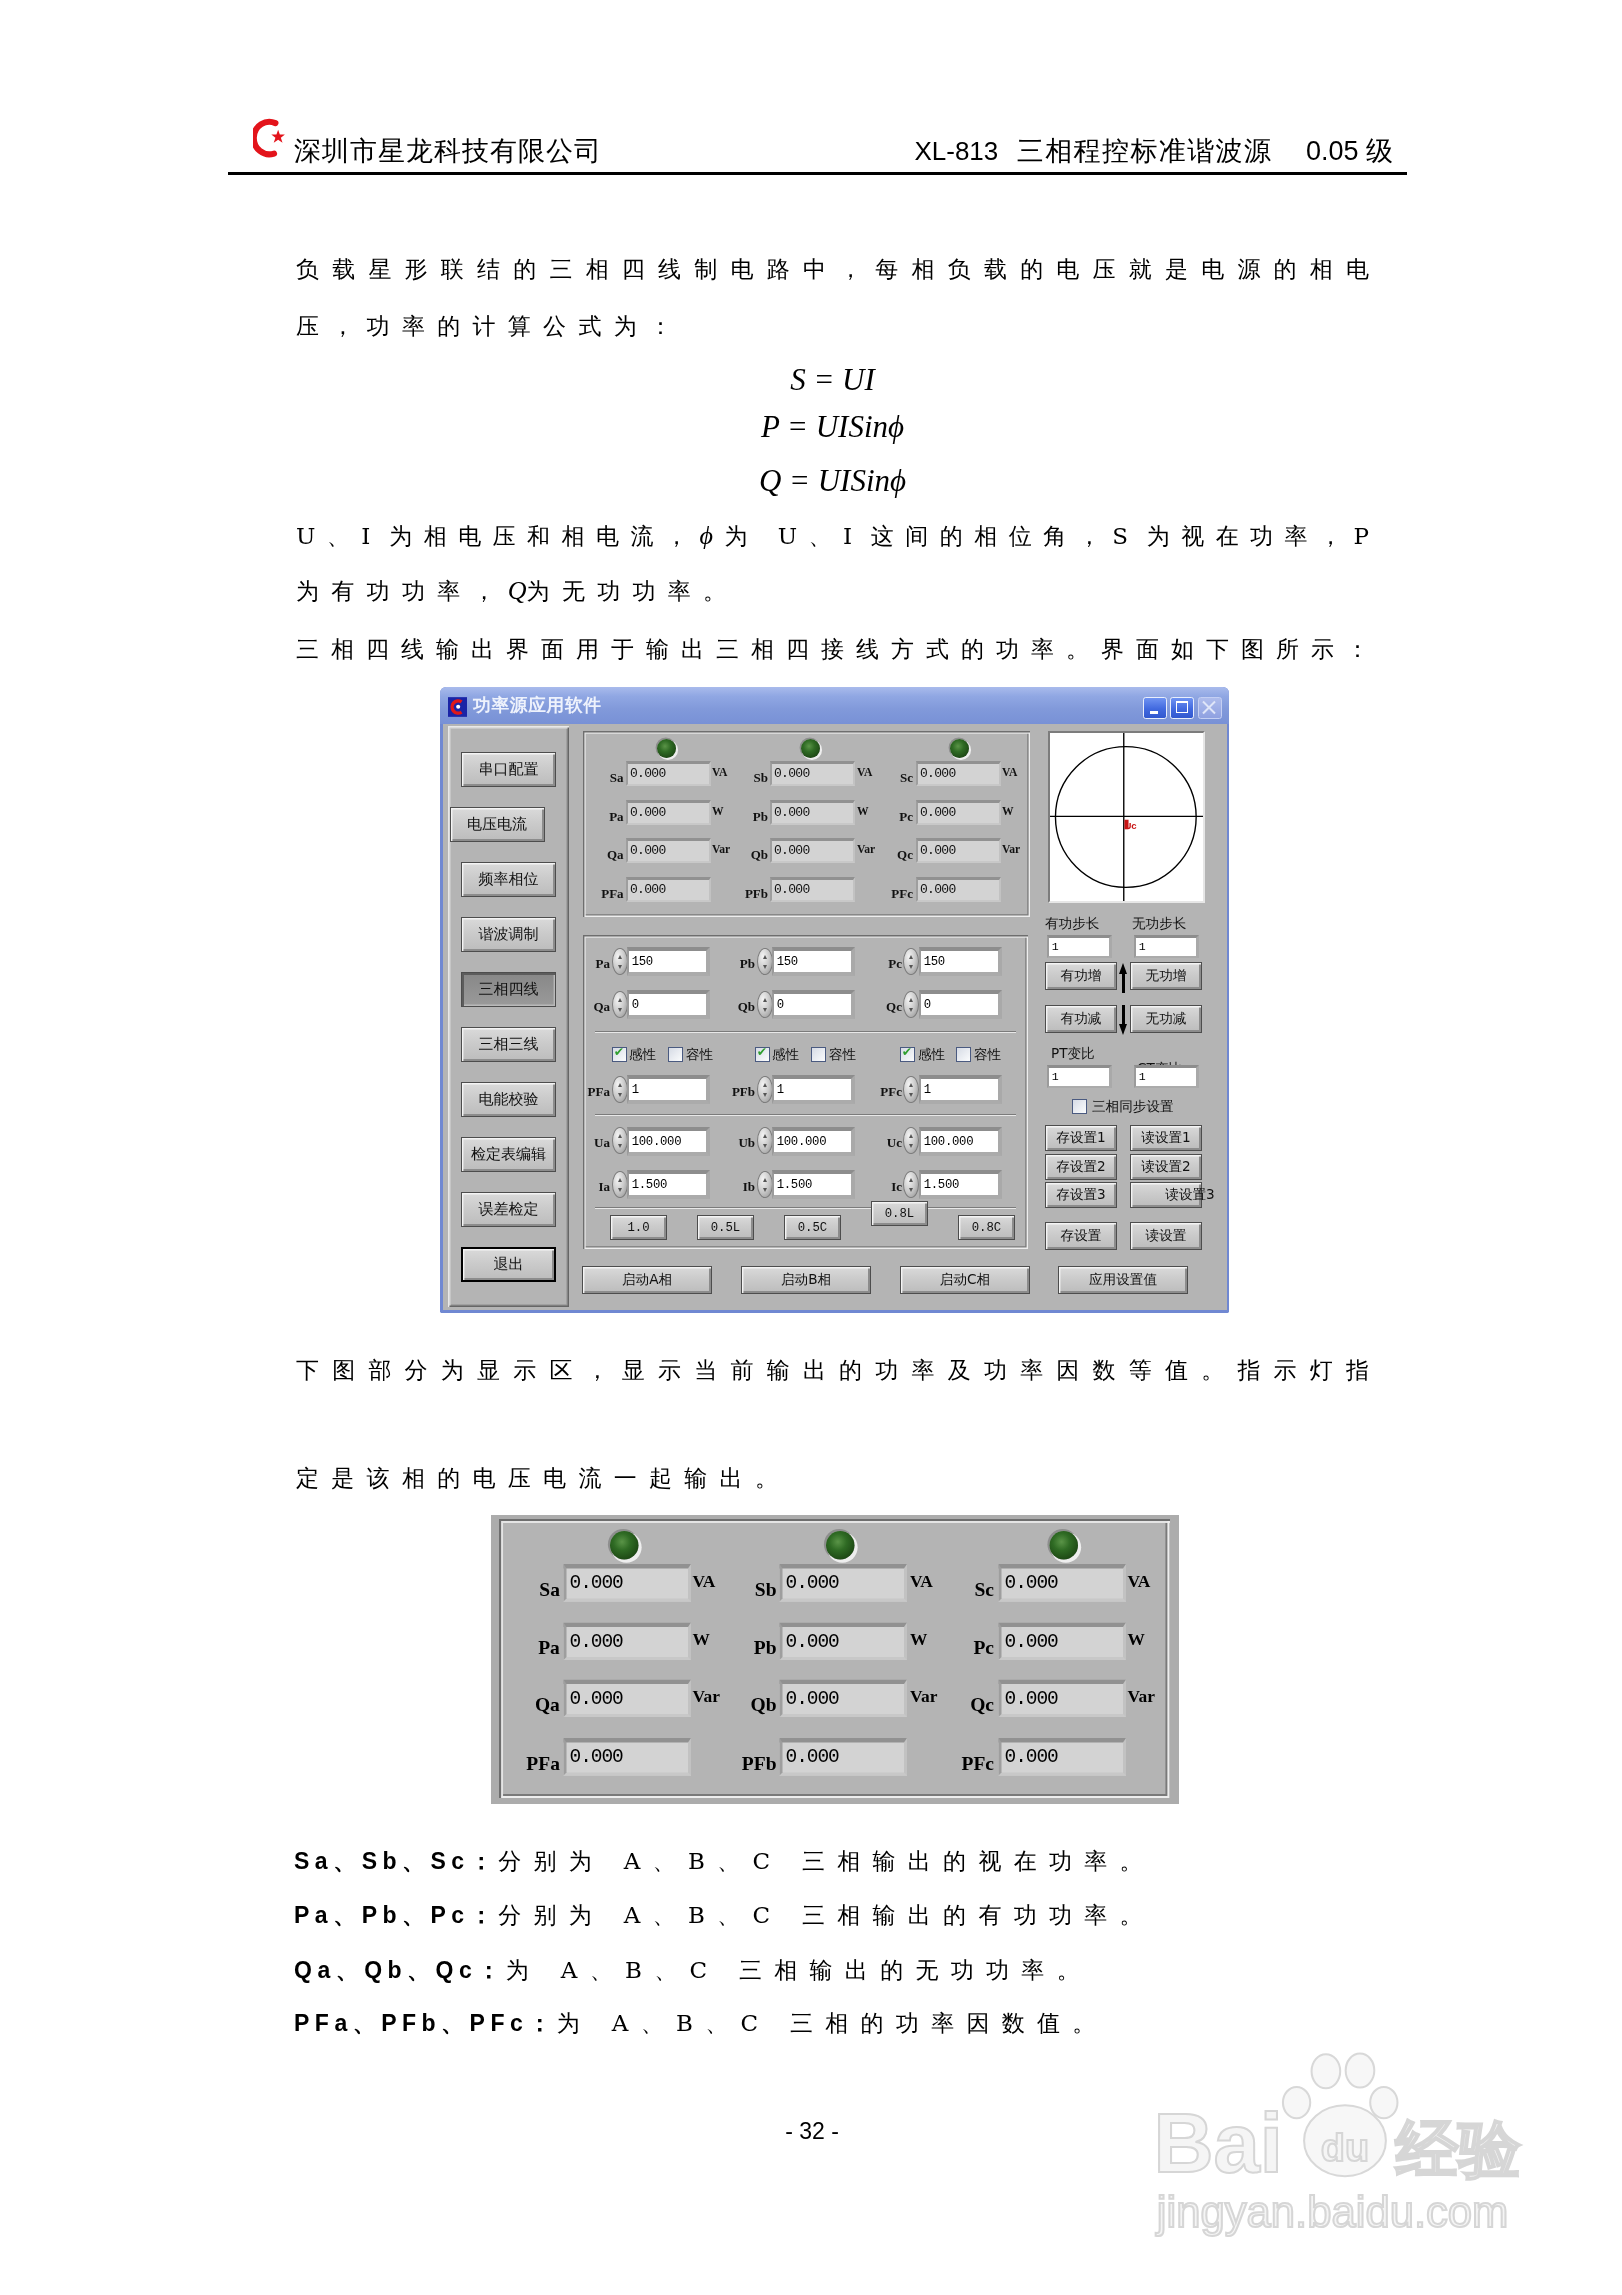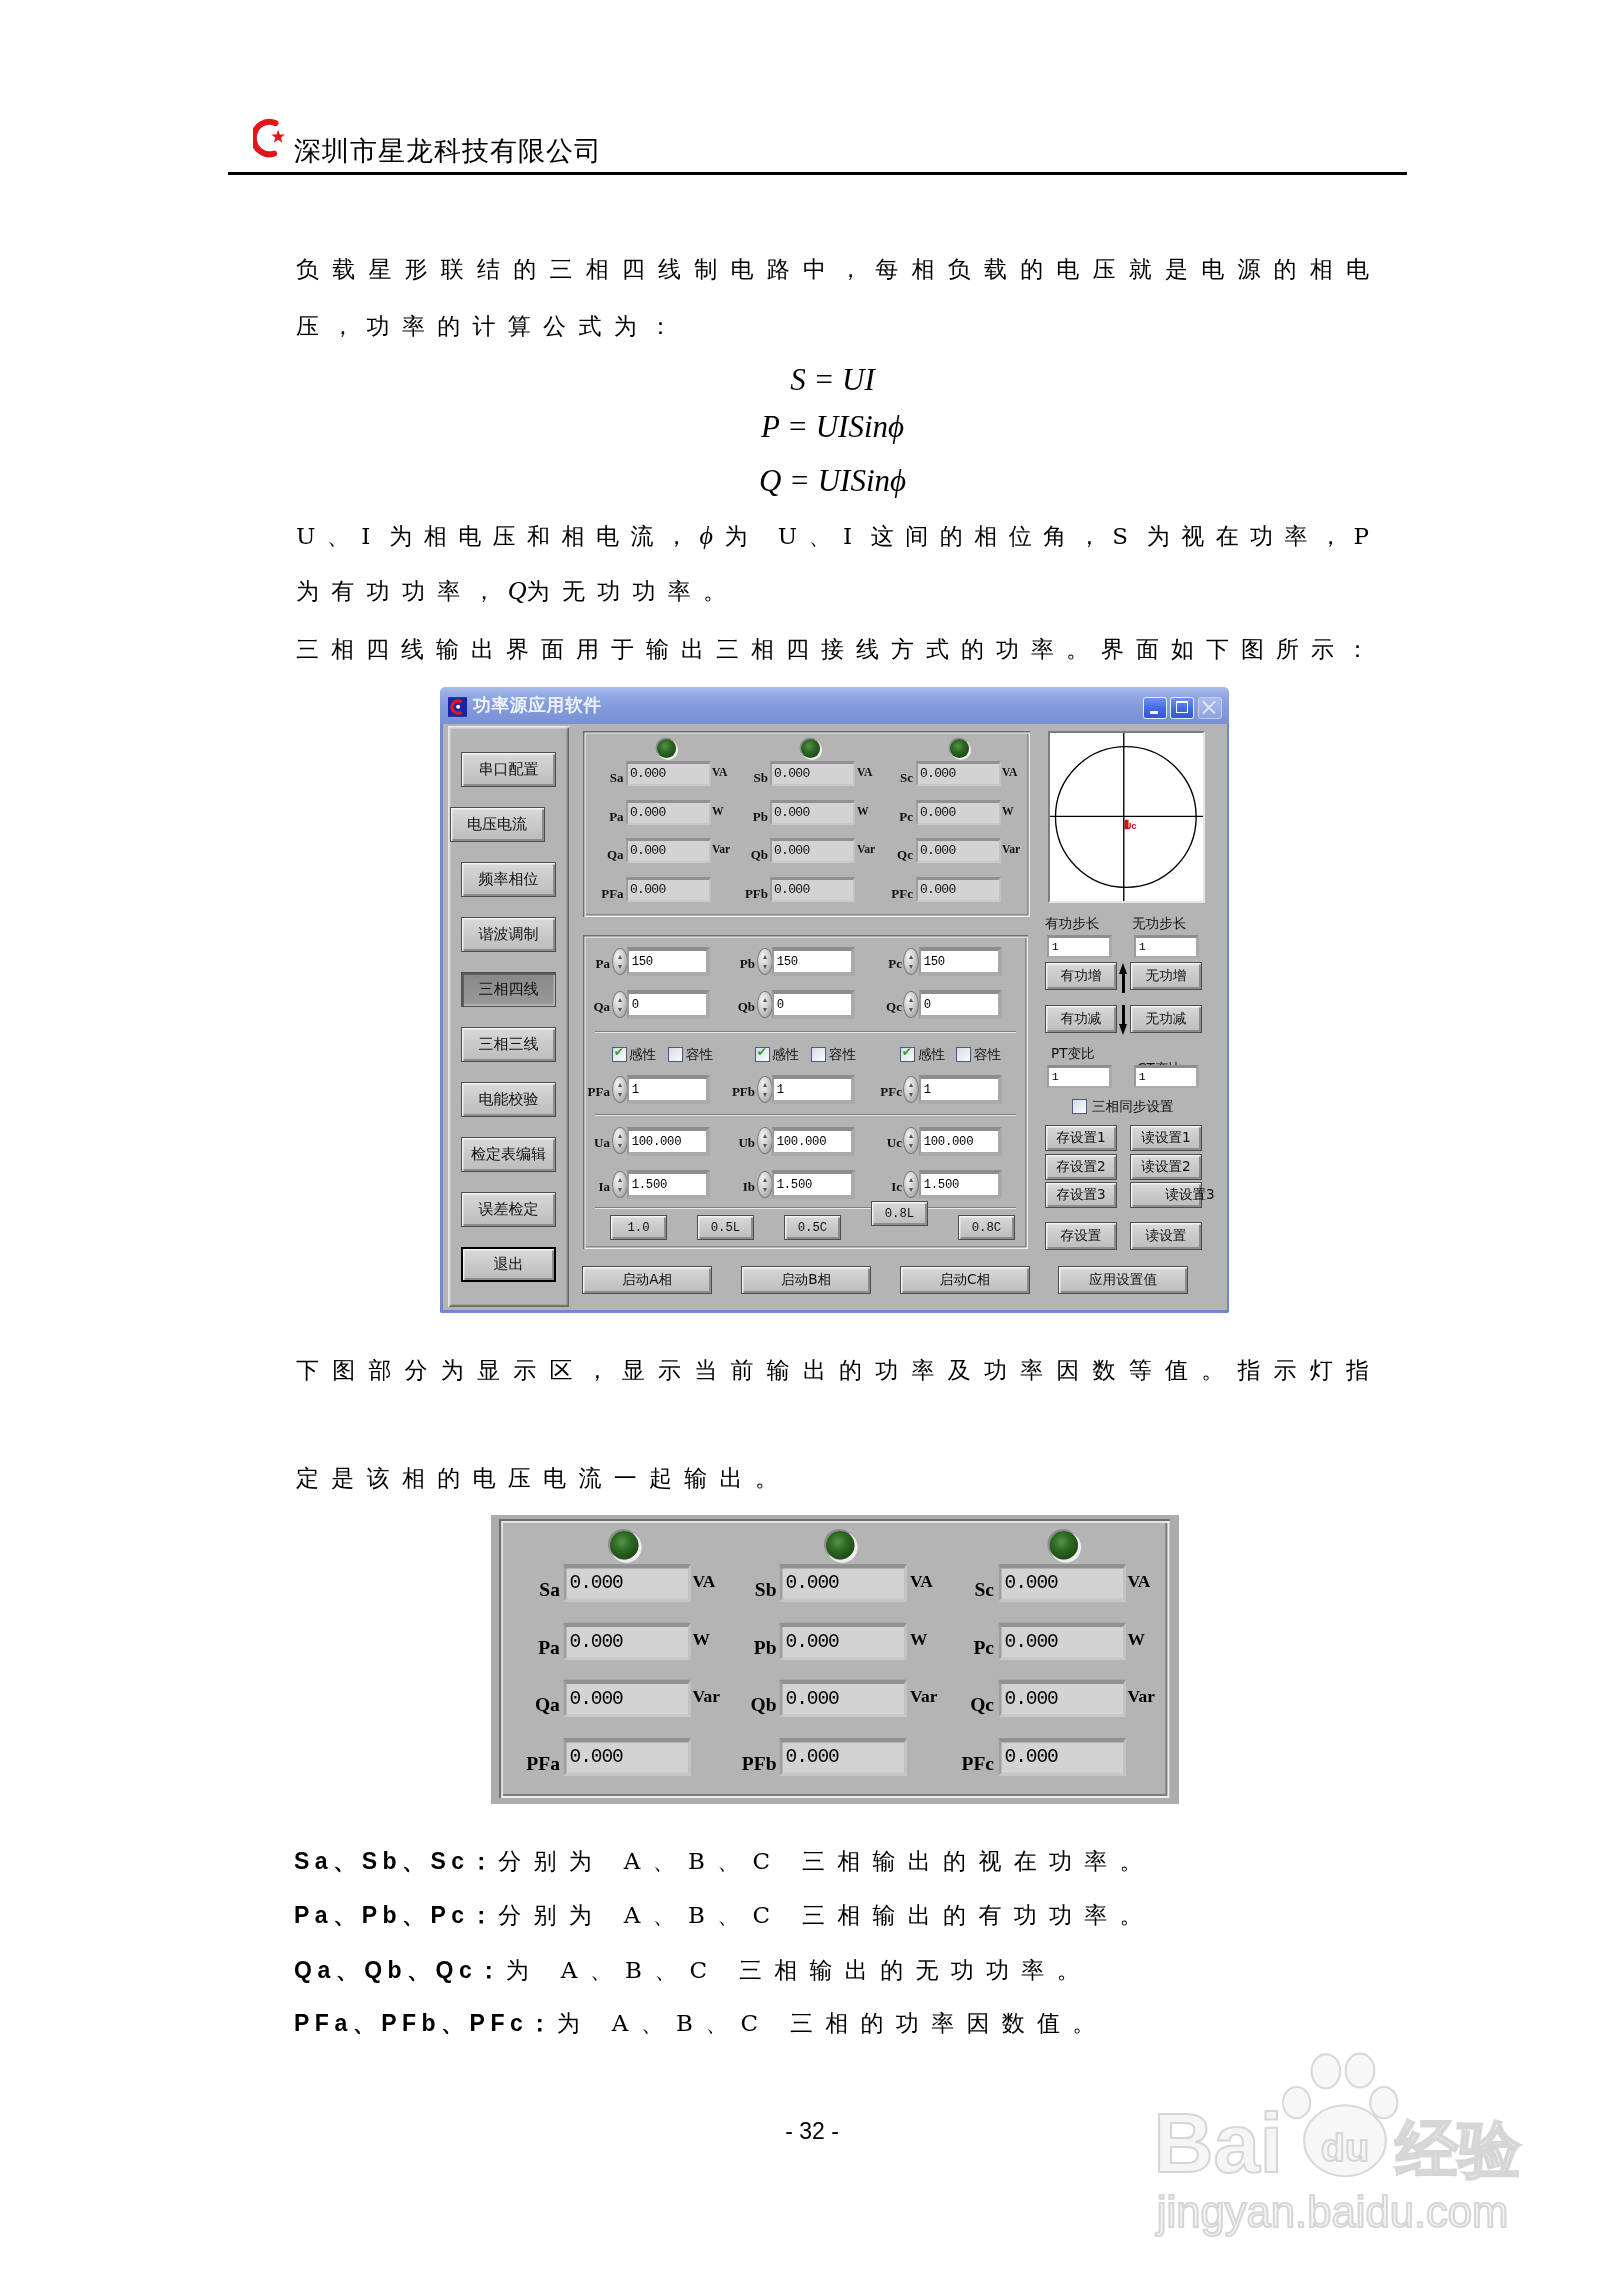--- a/index.html
+++ b/index.html
@@ -69,20 +69,25 @@
 <body>
 
 <div id="page">
 
   <div class="a" style="left:0;top:0;width:1622px;height:184px;">
     <svg class="a" style="left:253px;top:117px;" width="34" height="42" viewBox="0 0 50 62">
       <path d="M33 9 A23 24 0 1 0 31 54" fill="none" stroke="#e3141b" stroke-width="9" stroke-linecap="round"></path>
       <polygon points="37,19 39.5,26 47,26 41,30.5 43.5,38 37,33.5 30.5,38 33,30.5 27,26 34.5,26" fill="#e3141b"></polygon>
     </svg>
     <div class="hdr" style="left:294px;top:134px;letter-spacing:1px;">深圳市星龙科技有限公司</div>
+    <div class="hdr" style="right:229px;top:134px;">
+      <span style="font-size:26px;">XL-813</span>
+      <span style="margin-left:11px;letter-spacing:1.4px;">三相程控标准谐波源</span>
+      <span style="margin-left:26px;">0.05 级</span>
+    </div>
     <div class="a" style="left:228px;top:172px;width:1179px;height:3.4px;background:#000;"></div>
   </div>
 
   <div class="tl j" style="top:252px;">负载星形联结的三相四线制电路中，每相负载的电压就是电源的相电</div>
   <div class="tl nj" style="top:309px;">压，功率的计算公式为：</div>
 
   <div class="formula" style="top:359px;">S = UI</div>
   <div class="formula" style="top:406px;">P = UISinϕ</div>
   <div class="formula" style="top:460px;">Q = UISinϕ</div>
 

